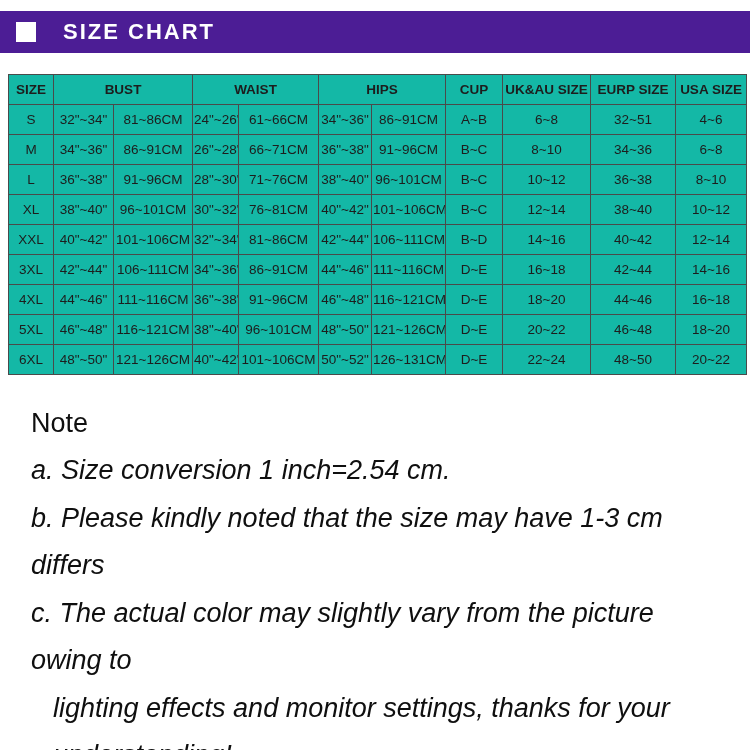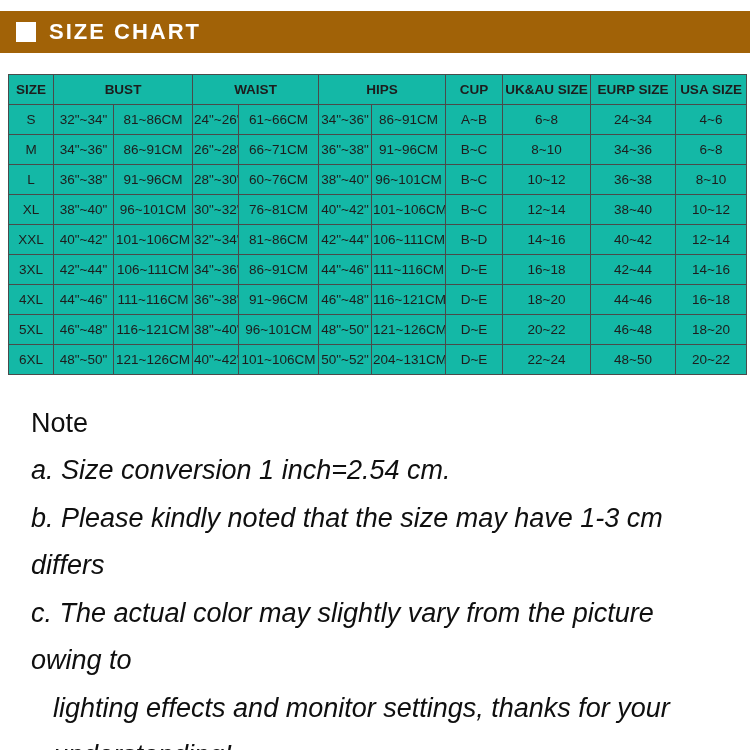--- a/index.html
+++ b/index.html
@@ -11,23 +11,24 @@
     color: #1d1d1d;
     position: relative;
     overflow: hidden;
   }
 
   
   .title-bar {
     position: absolute;
     top: 11px; left: 0;
     width: 750px; height: 42px;
-    background: #a16207;
+    background: #4c1d95;
     display: flex;
     align-items: center;
+    gap: 14px;
   }
   .title-bullet {
     width: 20px; height: 20px;
     background: #ffffff;
     margin-left: 16px;
     flex: 0 0 auto;
   }
   .title-text {
     color: #ffffff;
     font-size: 22px;
@@ -123,42 +124,42 @@
       <tr>
         <td>S</td>
         <td>32"~34"</td>
         <td>81~86CM</td>
         <td>24"~26"</td>
         <td>61~66CM</td>
         <td>34"~36"</td>
         <td>86~91CM</td>
         <td>A~B</td>
         <td>6~8</td>
-        <td>24~34</td>
+        <td>32~51</td>
         <td>4~6</td>
       </tr>
       <tr>
         <td>M</td>
         <td>34"~36"</td>
         <td>86~91CM</td>
         <td>26"~28"</td>
         <td>66~71CM</td>
         <td>36"~38"</td>
         <td>91~96CM</td>
         <td>B~C</td>
         <td>8~10</td>
         <td>34~36</td>
         <td>6~8</td>
       </tr>
       <tr>
         <td>L</td>
         <td>36"~38"</td>
         <td>91~96CM</td>
         <td>28"~30"</td>
-        <td>60~76CM</td>
+        <td>71~76CM</td>
         <td>38"~40"</td>
         <td>96~101CM</td>
         <td>B~C</td>
         <td>10~12</td>
         <td>36~38</td>
         <td>8~10</td>
       </tr>
       <tr>
         <td>XL</td>
         <td>38"~40"</td>
@@ -224,21 +225,21 @@
         <td>46~48</td>
         <td>18~20</td>
       </tr>
       <tr>
         <td>6XL</td>
         <td>48"~50"</td>
         <td>121~126CM</td>
         <td>40"~42"</td>
         <td>101~106CM</td>
         <td>50"~52"</td>
-        <td>204~131CM</td>
+        <td>126~131CM</td>
         <td>D~E</td>
         <td>22~24</td>
         <td>48~50</td>
         <td>20~22</td>
       </tr>
     </tbody>
 </table>
 
 <div class="notes">
   <div class="note-heading">Note</div>

